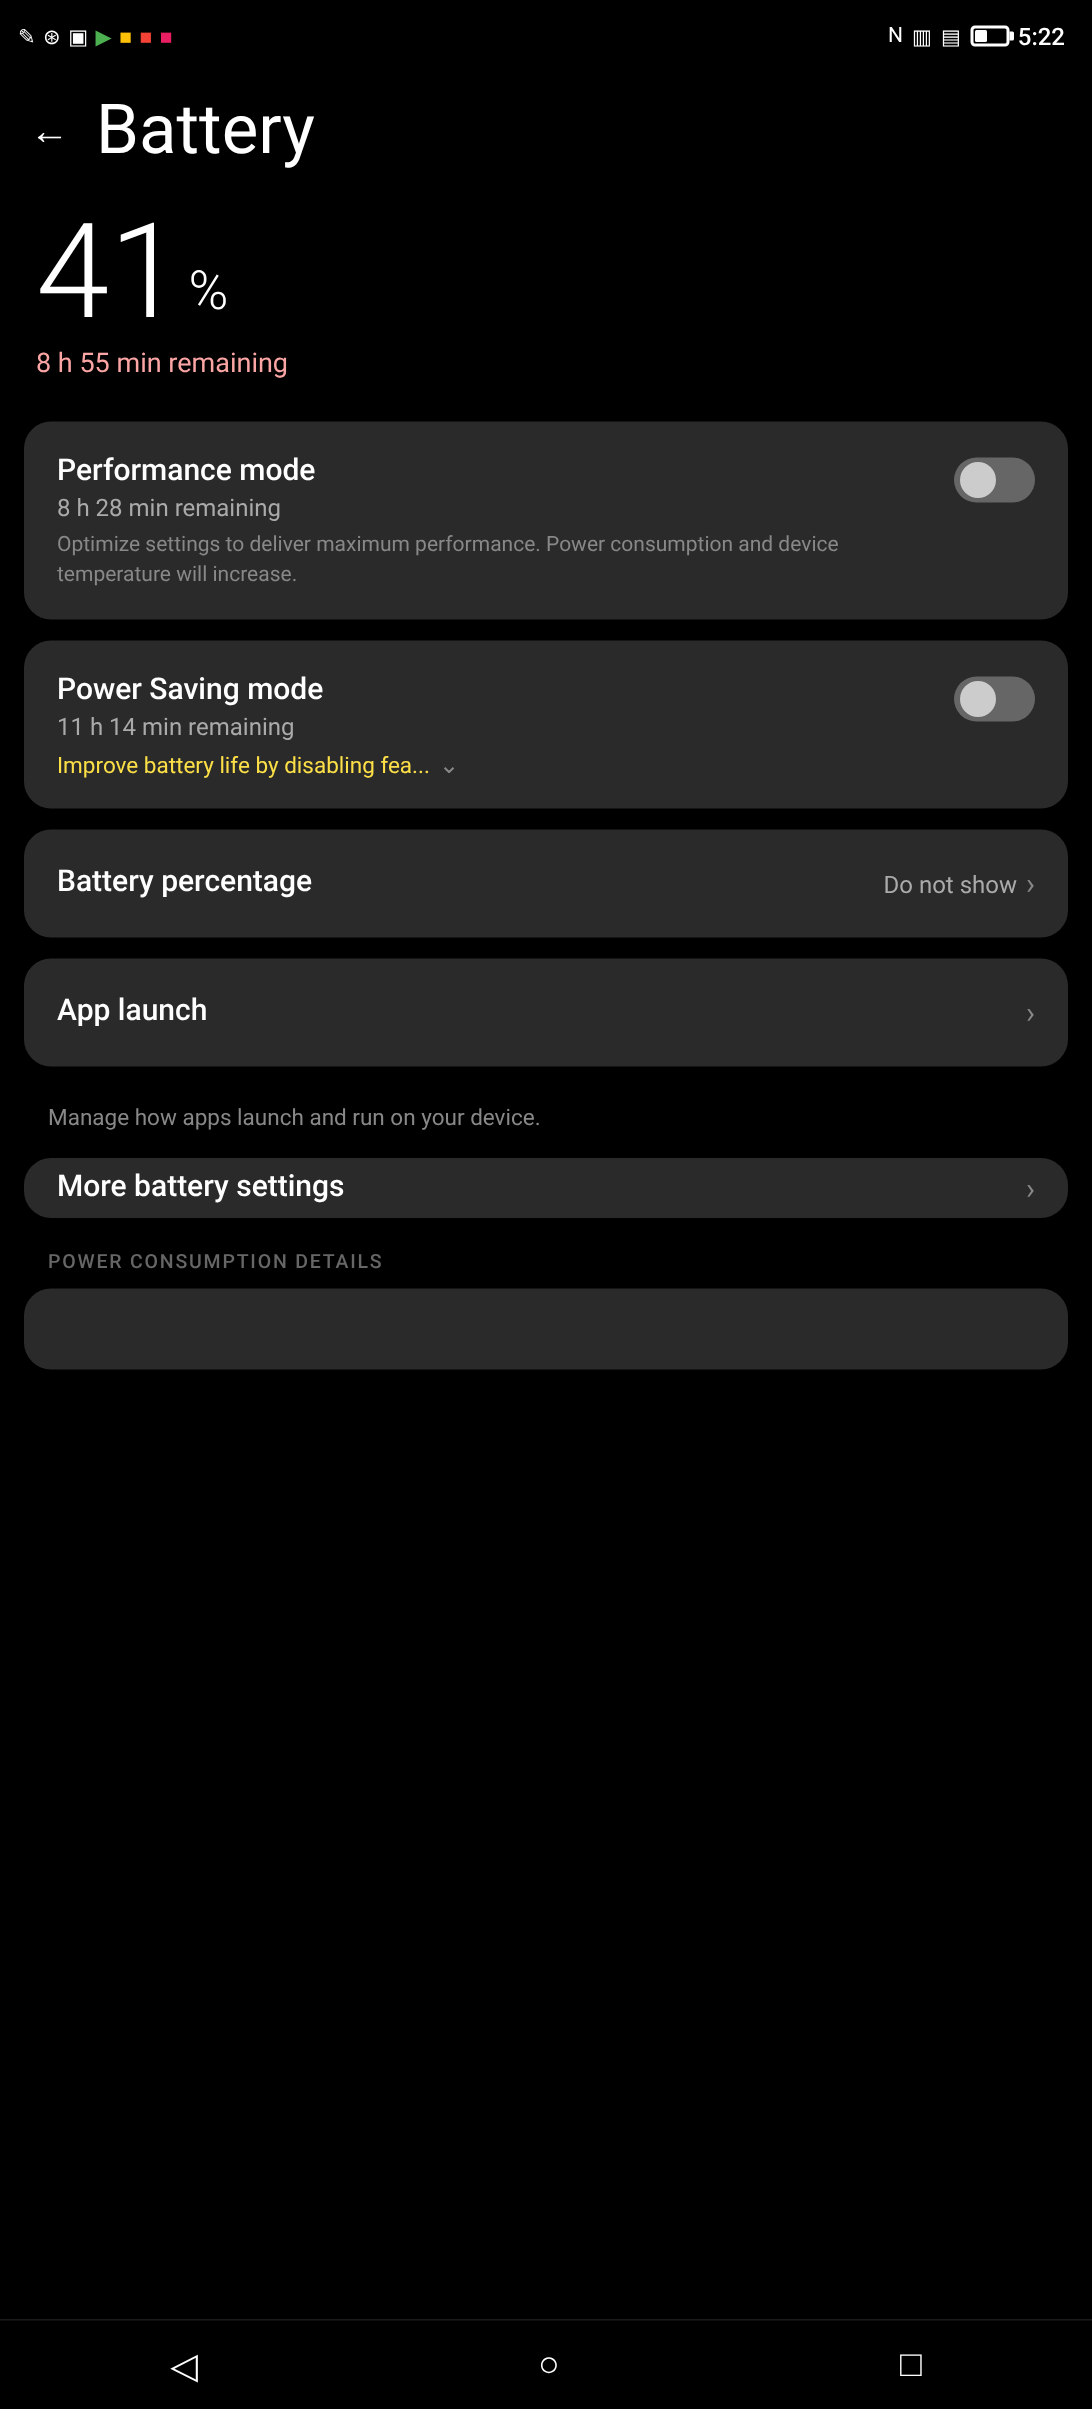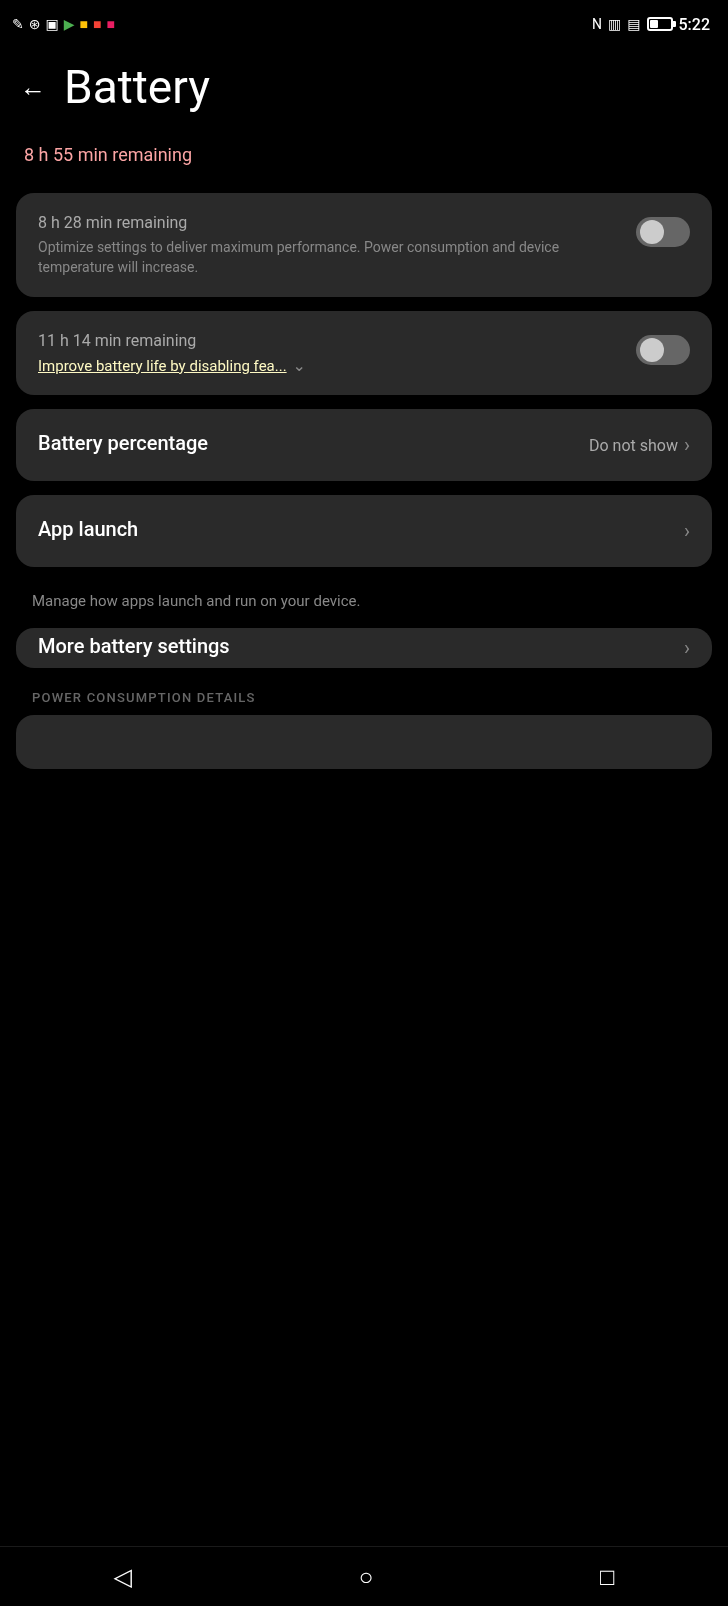--- a/index.html
+++ b/index.html
@@ -203,22 +203,21 @@
     
     .expand-row {
       display: flex;
       align-items: center;
       gap: 6px;
       margin-top: 4px;
     }
 
     .expand-text {
       font-size: 15px;
-      color: #fef9c3;
-      text-decoration: underline;
+      color: #fde047;
     }
 
     .chevron-down {
       font-size: 16px;
       color: #888;
     }
 
     
     .section-description {
       font-size: 15px;
@@ -288,38 +287,44 @@
     <span class="time">5:22</span>
   </div>
 </div>
 
 <div class="header">
   <span class="back-arrow">←</span>
   <span class="page-title">Battery</span>
 </div>
 
 <div class="battery-level-section">
+  <div class="battery-percentage-display">
+    <span class="battery-number">41</span>
+    <span class="battery-percent-sign">%</span>
+  </div>
   <div class="battery-time-remaining">8 h 55 min remaining</div>
 </div>
 
 <div class="card">
   <div class="card-toggle-row">
     <div class="card-text-col">
+      <div class="card-title">Performance mode</div>
       <div class="card-subtitle">8 h 28 min remaining</div>
       <div class="card-description">Optimize settings to deliver maximum performance. Power consumption and device temperature will increase.</div>
     </div>
     <div class="toggle-switch">
       <div class="knob"></div>
     </div>
   </div>
 </div>
 
 <div class="card">
   <div class="card-toggle-row">
     <div class="card-text-col">
+      <div class="card-title">Power Saving mode</div>
       <div class="card-subtitle">11 h 14 min remaining</div>
       <div class="expand-row">
         <span class="expand-text">Improve battery life by disabling fea...</span>
         <span class="chevron-down">⌄</span>
       </div>
     </div>
     <div class="toggle-switch">
       <div class="knob"></div>
     </div>
   </div>

